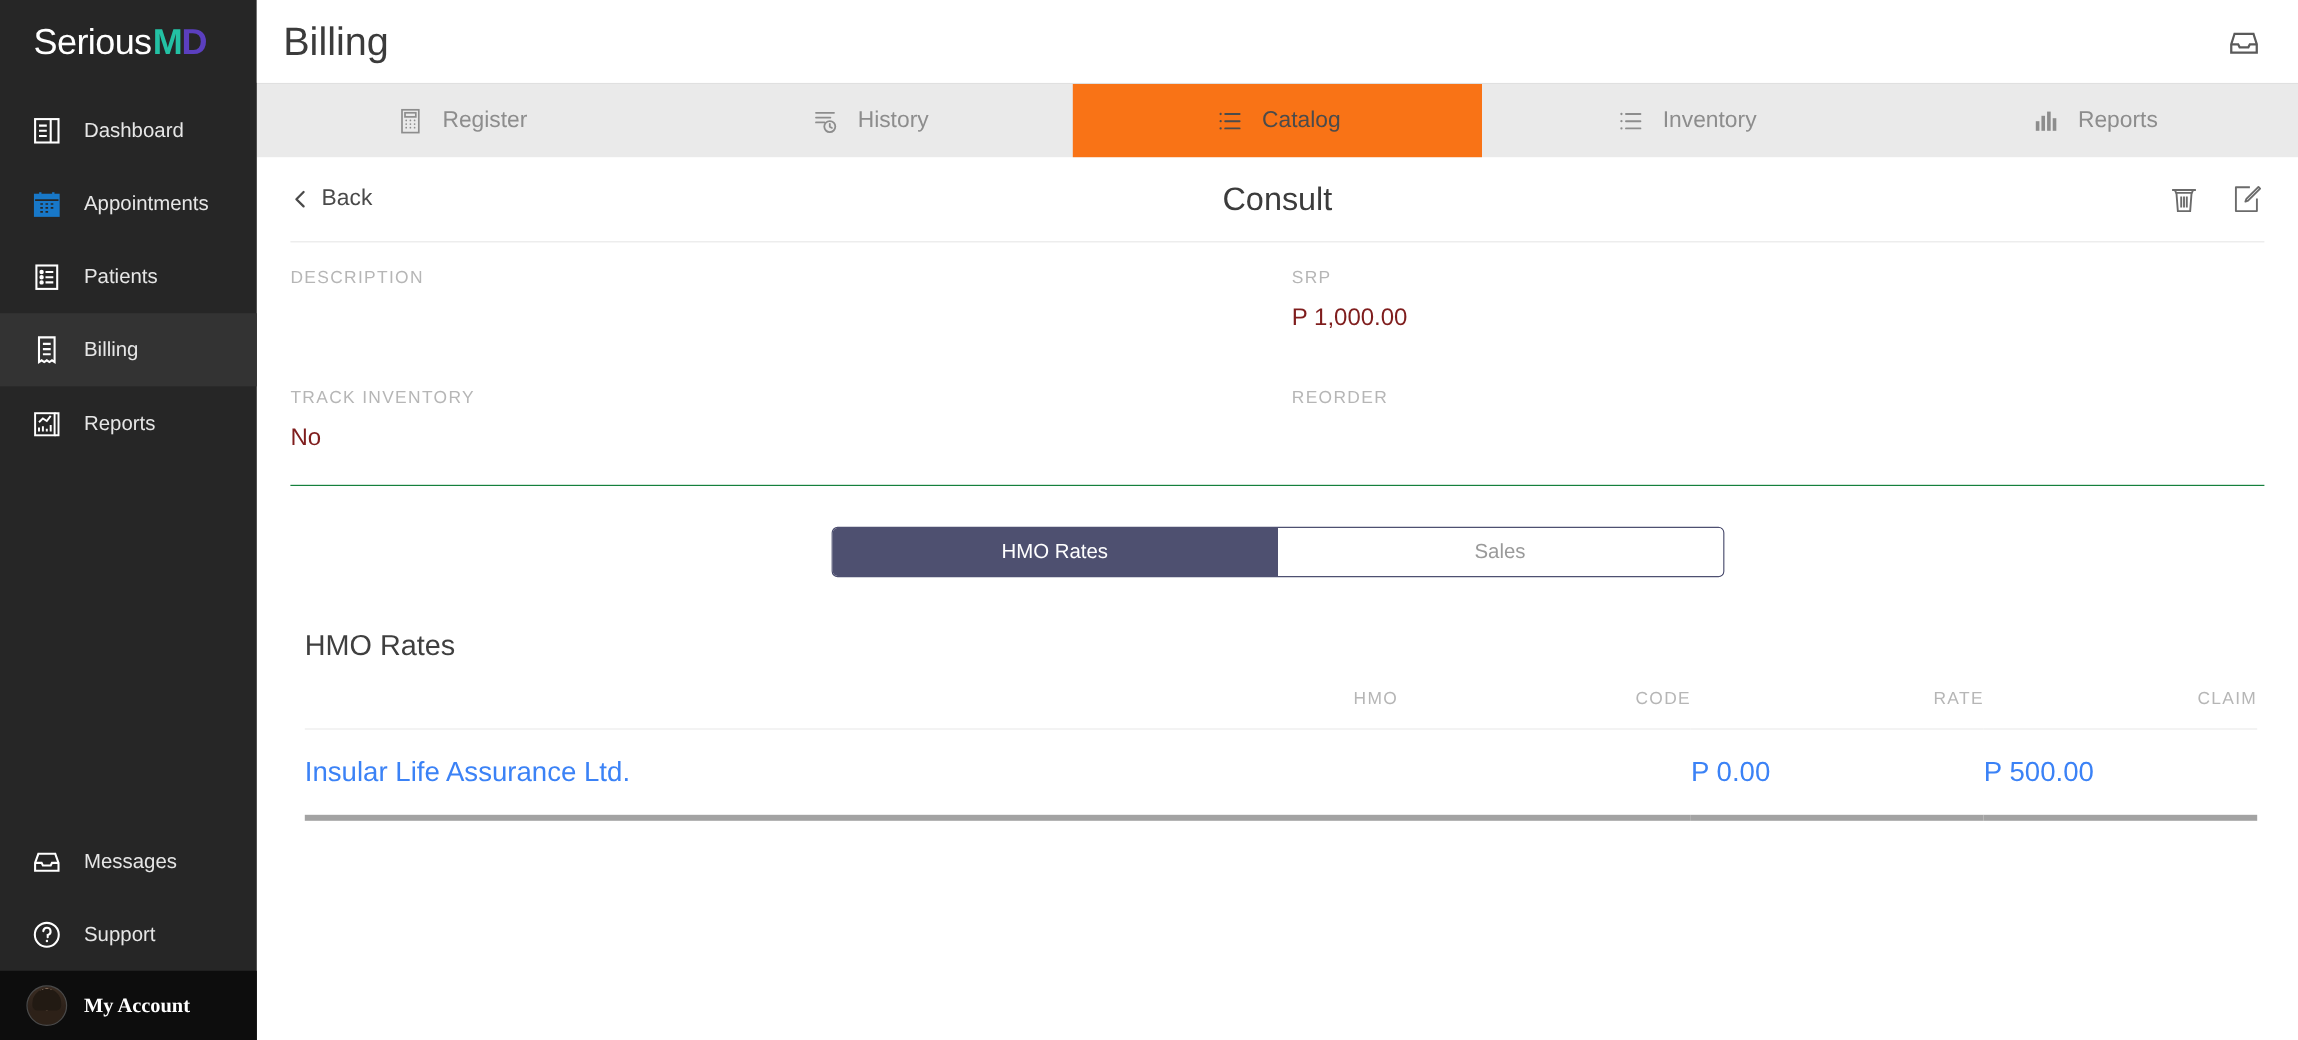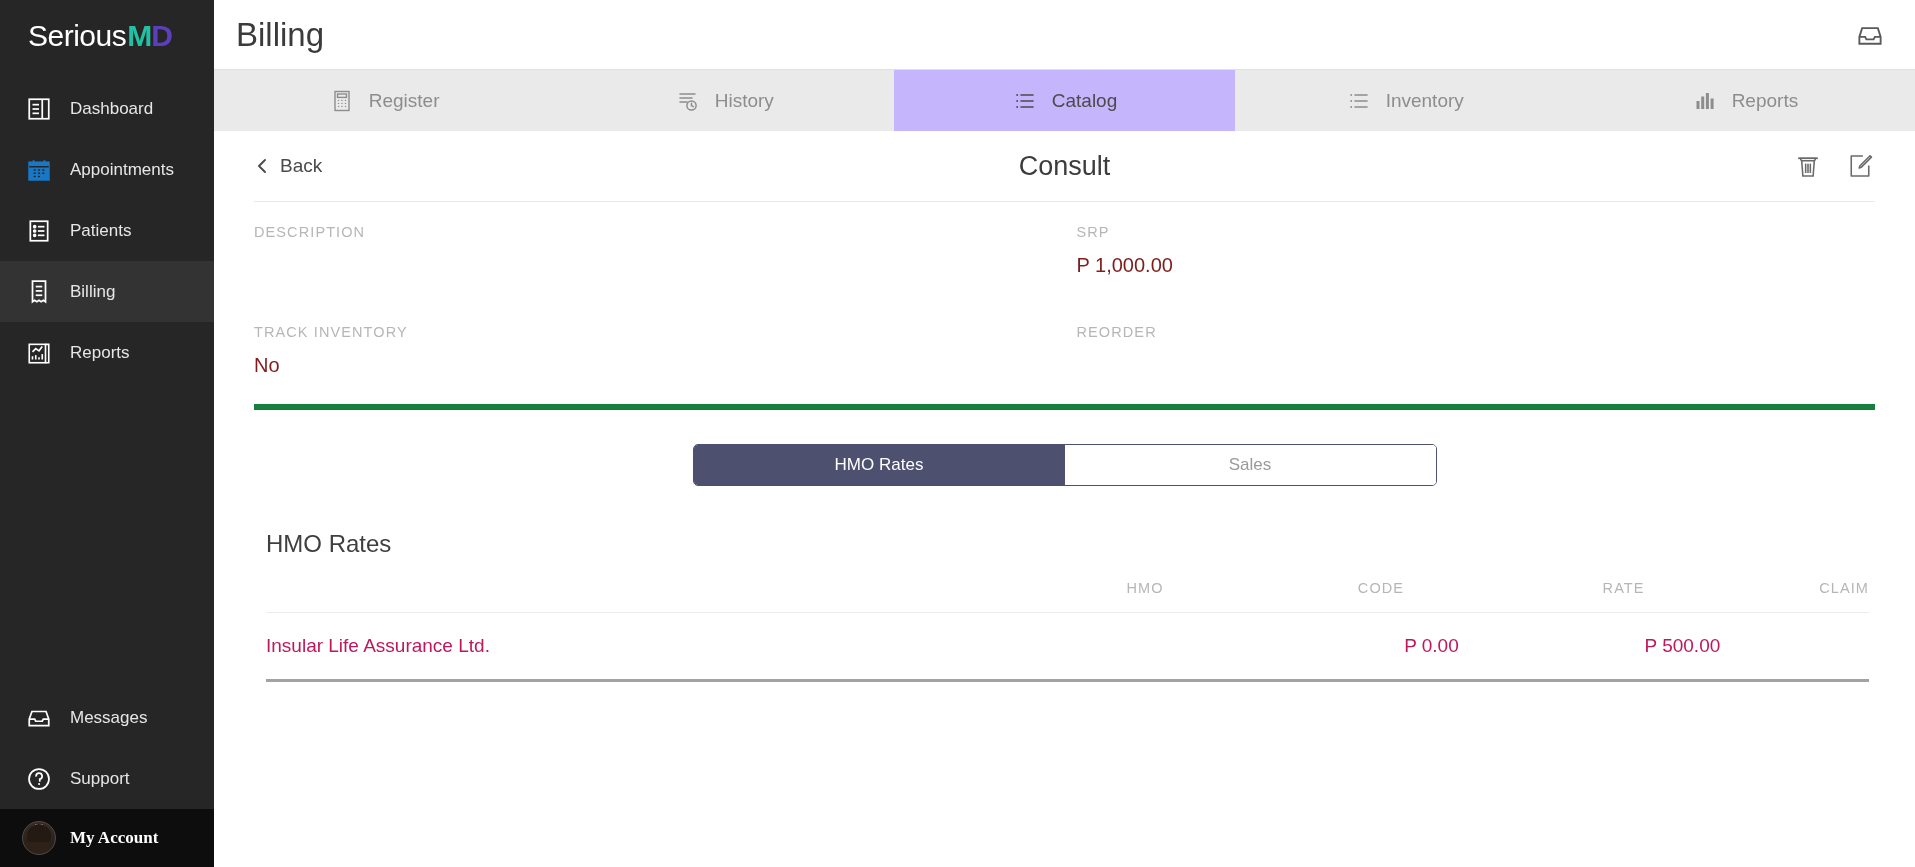--- a/index.html
+++ b/index.html
@@ -90,25 +90,25 @@
   .tab {
     flex: 1; display: flex; align-items: center; justify-content: center;
     gap: 14px; font-size: 19px; color: #8d8d8d; cursor: pointer;
     position: relative;
     text-align: right;
   }
   .tab + .tab::before {
     content: ""; position: absolute; left: 0; top: 12px; bottom: 12px;
     width: 1px; background: transparent;
   }
-  .tab.active { background: #c4b5fd; color: #4b4b4b; }
+  .tab.active { background: #f97316; color: #4b4b4b; }
   .tab .ticon { display: flex; align-items: center; justify-content: center; width: 26px; height: 26px; }
 
   
-  .content { flex: 1; padding: 0 40px; overflow: hidden; }
+  .content { flex: 1; padding: 0 28px; overflow: hidden; }
 
   .detail-head {
     display: flex; align-items: center; height: 70px;
     position: relative;
   }
   .back-btn {
     display: flex; align-items: center; gap: 10px;
     font-size: 19px; color: #4a4a4a; cursor: pointer;
   }
   .detail-title {
@@ -122,21 +122,21 @@
     border-top: 1px solid #e9e9e9;
     padding-top: 22px;
   }
   .field-row { display: flex; gap: 24px; }
   .field { width: 50%; padding-right: 40px; }
   .field-label {
     font-size: 14.5px; letter-spacing: 1.1px; color: #b6b6b6;
     text-transform: uppercase; margin-bottom: 14px;
   }
   .field-value { font-size: 20px; color: #7f1d1d; min-height: 26px; }
-  .field-row.second { margin-top: 44px; padding-bottom: 24px; border-bottom: 6px solid #15803d; }
+  .field-row.second { margin-top: 44px; padding-bottom: 24px; border-bottom: 1px solid #15803d; }
 
   
   .seg-wrap { display: flex; justify-content: center; margin-top: 34px; }
   .segmented {
     display: flex; width: 744px; height: 42px;
     border: 1px solid #4e5071; border-radius: 5px; overflow: hidden;
     background: #fff;
   }
   .seg {
     flex: 1; display: flex; align-items: center; justify-content: center;
@@ -148,23 +148,23 @@
   .table-block { margin-top: 44px; padding-left: 12px; padding-right: 6px; }
   .table-title { font-size: 24px; color: #3f3f3f; margin-bottom: 22px; }
   table { width: 100%; border-collapse: collapse; }
   th {
     text-align: right; font-weight: 400;
     font-size: 14.5px; letter-spacing: 1.1px; color: #b6b6b6;
     text-transform: uppercase; padding-bottom: 16px;
     border-bottom: 1px solid #ececec;
   }
   td {
-    font-size: 19px; color: #be185d;
+    font-size: 23px; color: #3b82f6;
     padding: 22px 0 22px 0;
-    border-bottom: 3px solid #a3a3a3;
+    border-bottom: 5px solid #a3a3a3;
   }
   .col-hmo { width: 56%; }
   .col-code { width: 15%; }
   .col-rate { width: 15%; }
   .col-claim { width: 14%; }
 
   svg { display: block; }
 </style>
 </head>
 <body>

